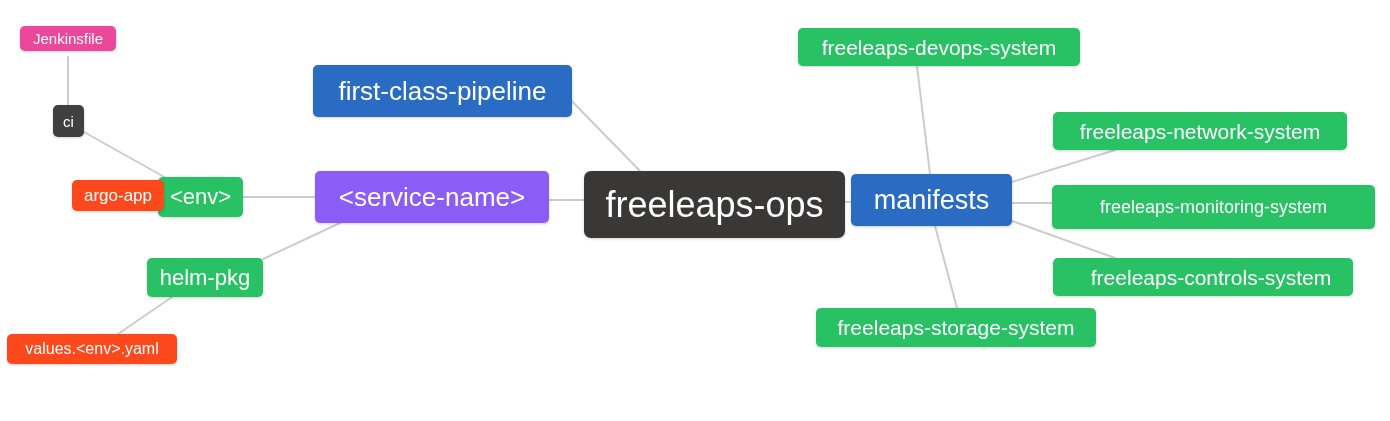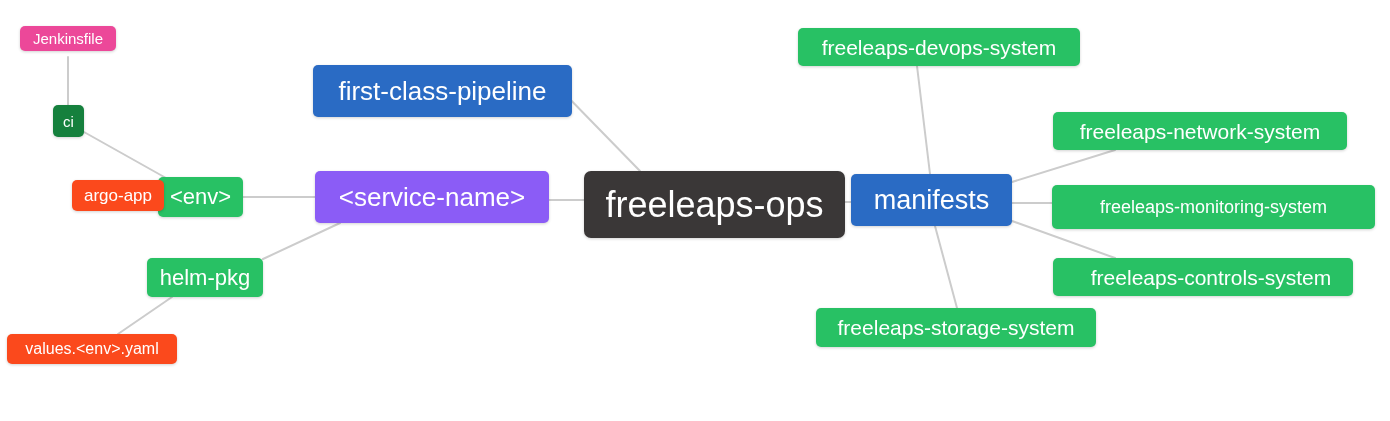--- a/index.html
+++ b/index.html
@@ -55,21 +55,21 @@
       <line x1="1012" y1="221" x2="1115" y2="258" stroke="#CCCCCC" stroke-width="2" stroke-linecap="round"></line>
       <line x1="935" y1="226" x2="957" y2="308" stroke="#CCCCCC" stroke-width="2" stroke-linecap="round"></line>
     </svg>
 
 <div class="node root" style="left: 584px; top: 171px; width: 261px; height: 67px; font-size: 36px; background: rgb(58, 55, 55); color: rgb(255, 255, 255);">freeleaps-ops</div>
     <div class="node" style="left: 313px; top: 37px; width: 259px; height: 52px; font-size: 26px; background: rgb(42, 107, 196); color: rgb(255, 255, 255); margin-top: 28px;">first-class-pipeline</div>
     <div class="node" style="left: 315px; top: 171px; width: 234px; height: 52px; font-size: 26px; background: #8b5cf6; color: rgb(255, 255, 255);">&lt;service-name&gt;</div>
     <div class="node" style="left: 851px; top: 174px; width: 161px; height: 52px; font-size: 27px; background: rgb(42, 107, 196); color: rgb(255, 255, 255);">manifests</div>
     <div class="node" style="left: 158px; top: 177px; width: 85px; height: 40px; font-size: 22px; background: rgb(40, 193, 100); color: rgb(255, 255, 255);">&lt;env&gt;</div>
     <div class="node" style="left: 147px; top: 258px; width: 116px; height: 39px; font-size: 22px; background: rgb(40, 193, 100); color: rgb(255, 255, 255);">helm-pkg</div>
-    <div class="node" style="left: 53px; top: 105px; width: 31px; height: 32px; font-size: 15px; background: #15803d; color: rgb(255, 255, 255);">ci</div>
+    <div class="node" style="left: 53px; top: 105px; width: 31px; height: 32px; font-size: 15px; background: #404040; color: rgb(255, 255, 255);">ci</div>
     <div class="node" style="left: 20px; top: 26px; width: 96px; height: 25px; font-size: 15px; background: #ec4899; color: rgb(255, 255, 255);">Jenkinsfile</div>
     <div class="node" style="left: 30px; top: 180px; width: 92px; height: 31px; font-size: 17px; background: rgb(251, 73, 28); color: rgb(255, 255, 255); margin-left: 42px;">argo-app</div>
     <div class="node" style="left: 7px; top: 334px; width: 170px; height: 30px; font-size: 16px; background: rgb(251, 73, 28); color: rgb(255, 255, 255);">values.&lt;env&gt;.yaml</div>
     <div class="node" style="left: 798px; top: 28px; width: 282px; height: 38px; font-size: 21px; background: rgb(40, 193, 100); color: rgb(255, 255, 255);">freeleaps-devops-system</div>
     <div class="node" style="left: 1053px; top: 112px; width: 294px; height: 38px; font-size: 21px; background: rgb(40, 193, 100); color: rgb(255, 255, 255);">freeleaps-network-system</div>
     <div class="node" style="left: 1052px; top: 185px; width: 323px; height: 44px; font-size: 18px; background: rgb(40, 193, 100); color: rgb(255, 255, 255);">freeleaps-monitoring-system</div>
     <div class="node" style="left: 1053px; top: 258px; width: 284px; height: 38px; font-size: 21px; background: rgb(40, 193, 100); color: rgb(255, 255, 255); padding-left: 16px;">freeleaps-controls-system</div>
     <div class="node" style="left: 816px; top: 308px; width: 280px; height: 39px; font-size: 21px; background: rgb(40, 193, 100); color: rgb(255, 255, 255);">freeleaps-storage-system</div>
   </div>
 

